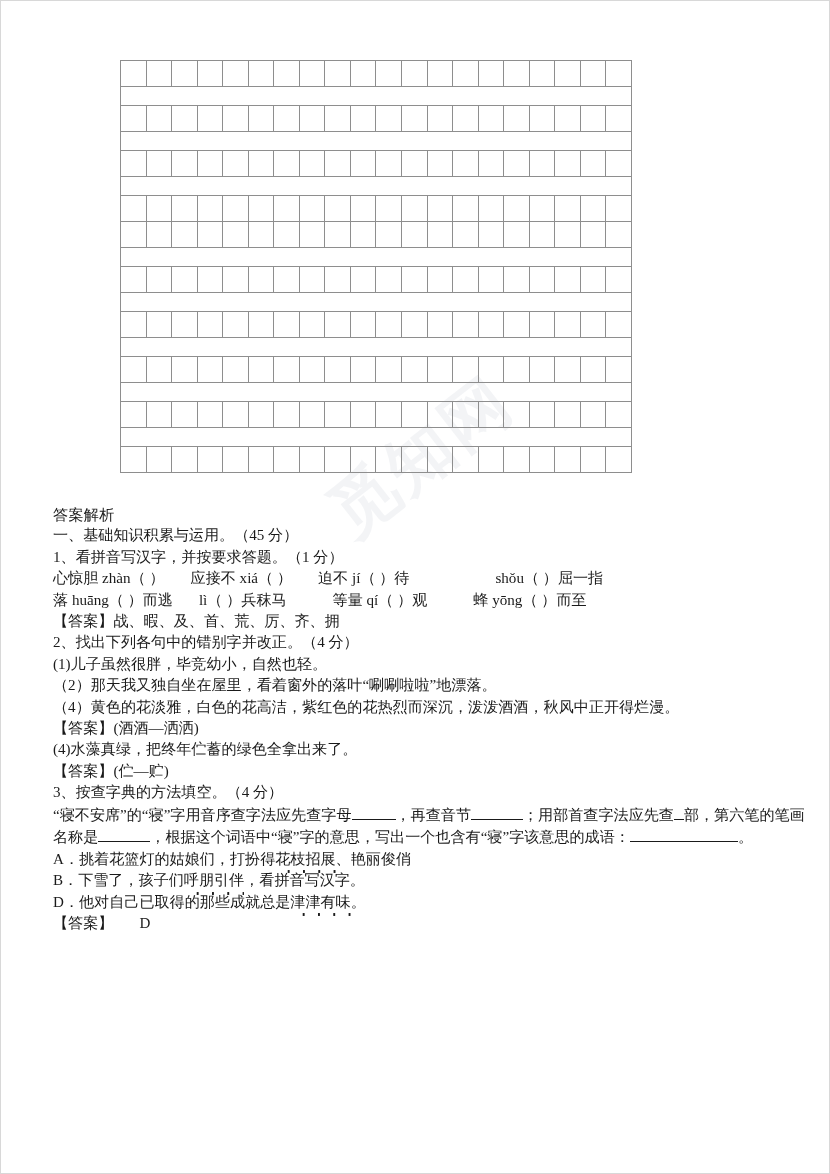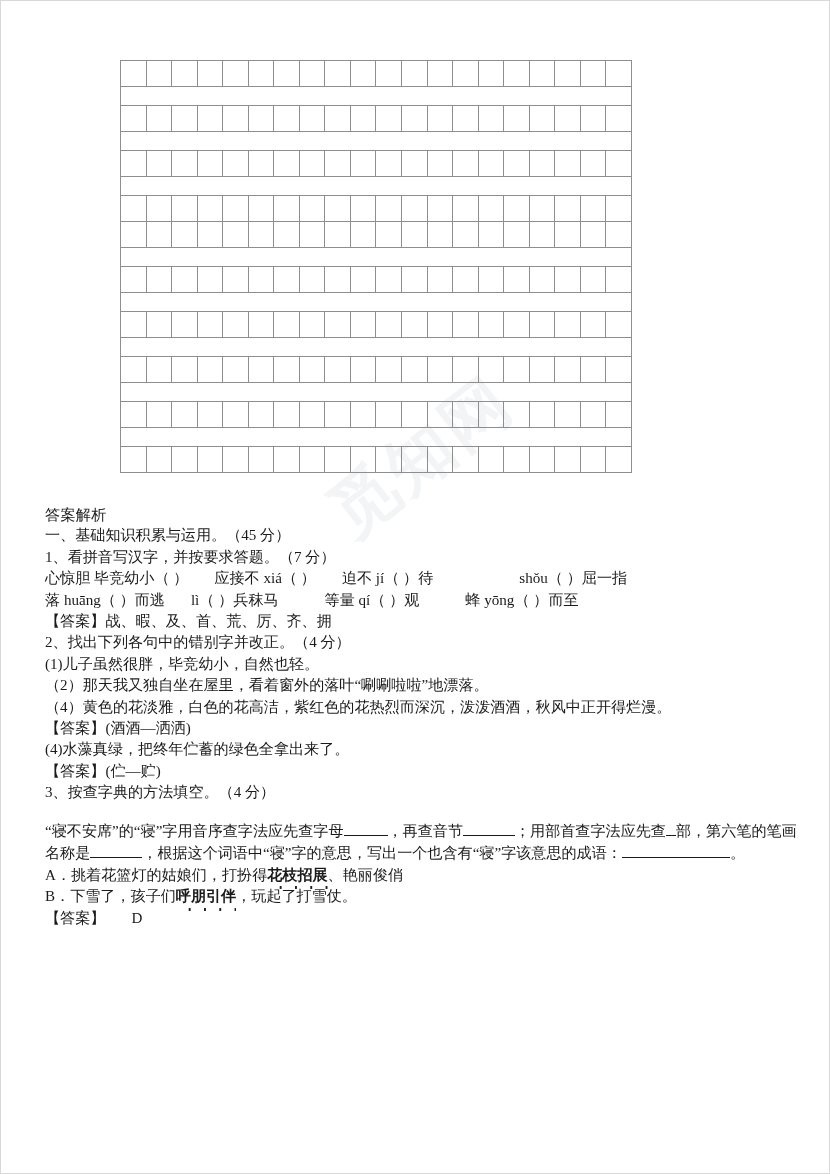--- a/index.html
+++ b/index.html
@@ -80,35 +80,34 @@
     height: 18px;
     border-left: 1px solid #8e8e8e;
     border-right: 1px solid #8e8e8e;
     border-top: 1px solid #8e8e8e;
     border-bottom: 1px solid #8e8e8e;
   }
 
   
   .answers {
     position: absolute;
-    left: 44px;
+    left: 52px;
     top: 503px;
     width: 756px;
     z-index: 2;
     font-size: 15.1px;
     line-height: 21.4px;
   }
   .answers .ln {
     white-space: nowrap;
     margin: 0;
     padding: 0;
   }
   .answers .ln.wrap {
     white-space: normal;
-    margin-top: 16px;
   }
   .heading-sans {
     font-family: "Liberation Sans", "DejaVu Sans", sans-serif;
     font-size: 15.1px;
     letter-spacing: 0.3px;
   }
   .ind2 { padding-left: 17px; }
   .ind-opt { padding-left: 42px; }
 
   .gap-sm   { display:inline-block; width: 26px; }
@@ -120,21 +119,20 @@
   .blank-m  { display:inline-block; width: 52px; border-bottom: 1px solid #1a1a1a; }
   .blank-t  { display:inline-block; width: 10px; border-bottom: 1px solid #1a1a1a; }
   .blank-l  { display:inline-block; width: 108px; border-bottom: 1px solid #1a1a1a; }
 
   .py { font-family: "Liberation Serif", "DejaVu Serif", serif; }
 
   
   .dotted {
     position: relative;
     display: inline-block;
-    font-weight: bold;
   }
   .dotted::after {
     content: "";
     position: absolute;
     left: 0;
     right: 0;
     bottom: -3px;
     height: 3px;
     background-image: radial-gradient(circle at center, #1a1a1a 1.1px, rgba(0,0,0,0) 1.3px);
     background-size: 15.3px 3px;
@@ -402,23 +400,23 @@
         </tbody>
     </table>
   </div>
 
   <div class="answers">
 
     <p class="ln heading-sans">答案解析</p>
 
     <p class="ln">一、基础知识积累与运用。（45 分）</p>
 
-    <p class="ln"><span>1、</span><span>看拼音写汉字，并按要求答题。（7 分）</span></p>
-
-    <p class="ln"><span>心惊胆 </span><span class="py">毕竞幼小</span><span>（        ）</span><span class="gap-sm"></span><span>应接不 </span><span class="py">xiá</span><span>（        ）</span><span class="gap-sm"></span><span>迫不 </span><span class="py">jí</span><span>（        ）</span><span>待</span><span class="gap-xl"></span><span class="py">shǒu</span><span>（        ）</span><span>屈一指</span></p>
+    <p class="ln"><span>1、</span><span>看拼音写汉字，并按要求答题。（1 分）</span></p>
+
+    <p class="ln"><span>心惊胆 </span><span class="py">zhàn</span><span>（        ）</span><span class="gap-sm"></span><span>应接不 </span><span class="py">xiá</span><span>（        ）</span><span class="gap-sm"></span><span>迫不 </span><span class="py">jí</span><span>（        ）</span><span>待</span><span class="gap-xl"></span><span class="py">shǒu</span><span>（        ）</span><span>屈一指</span></p>
 
     <p class="ln"><span>落 </span><span class="py">huāng</span><span>（        ）</span><span>而逃</span><span class="gap-sm"></span><span class="py">lì</span><span>（        ）</span><span>兵秣马</span><span class="gap-md"></span><span>等量 </span><span class="py">qí</span><span>（        ）</span><span>观</span><span class="gap-md"></span><span>蜂 </span><span class="py">yōng</span><span>（        ）</span><span>而至</span></p>
 
     <p class="ln ind2">【答案】战、暇、及、首、荒、厉、齐、拥</p>
 
     <p class="ln"><span>2、</span><span>找出下列各句中的错别字并改正。（4 分）</span></p>
 
     <p class="ln"><span>(1)</span><span>儿子虽然很胖，毕竞幼小，自然也轻。</span></p>
 
     <p class="ln"><span>（2）</span><span>那天我又独自坐在屋里，看着窗外的落叶“唰唰啦啦”地漂落。</span></p>
@@ -430,22 +428,23 @@
     <p class="ln ind2">【答案】(伫—贮)</p>
 
     <p class="ln"><span>3、</span><span>按查字典的方法填空。（4 分）</span></p>
 
     <p class="ln wrap q3-para"><span>“寝不安席”的“寝”字用音序查字法应先查字母</span><span class="blank-s"></span><span>，再查音节</span><span class="blank-m"></span><span>；用部首查字法应先查</span><span class="blank-t"></span><span>部，第六笔的笔画名称是</span><span class="blank-m"></span><span>，根据这个词语中“寝”字的意思，写出一个也含有“寝”字该意思的成语：</span><span class="blank-l"></span><span>。</span></p>
 
 
 
     <p class="ln ind-opt"><span>A．</span><span>挑着花篮灯的姑娘们，打扮得</span><span class="dotted">花枝招展</span><span>、艳丽俊俏</span></p>
 
-    <p class="ln ind-opt"><span>B．</span><span>下雪了，孩子们</span><span class="dotted">呼朋引伴</span><span>，玩起了打雪仗。</span></p>
-
-
+    <p class="ln ind-opt"><span>B．</span><span>下雪了，孩子们</span><span class="dotted">呼朋引伴</span><span>，看拼音写汉字。</span></p>
+
+
+    <p class="ln ind-opt"><span>D．</span><span>他对自己已取得的那些成就总是</span><span class="dotted">津津有味</span><span>。</span></p>
 
     <p class="ln"><span>【答案】</span><span class="gap-sm"></span><span>D</span></p>
 
 
 
   </div>
 </div>
 
 </body></html>

